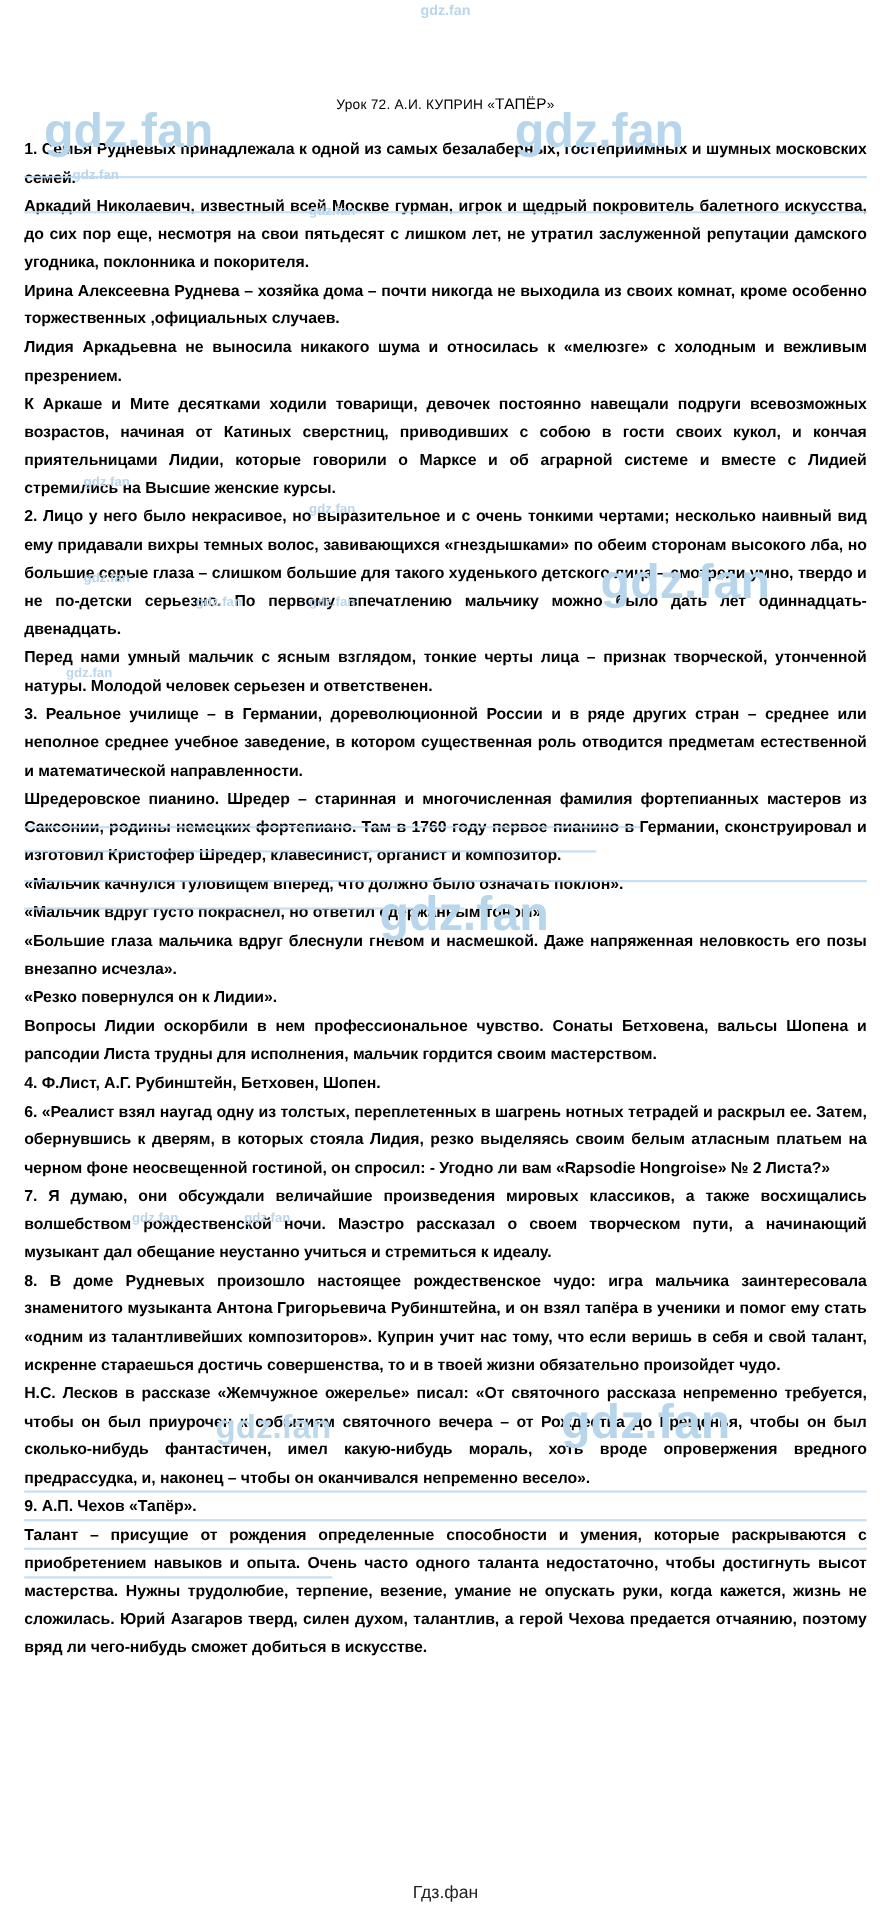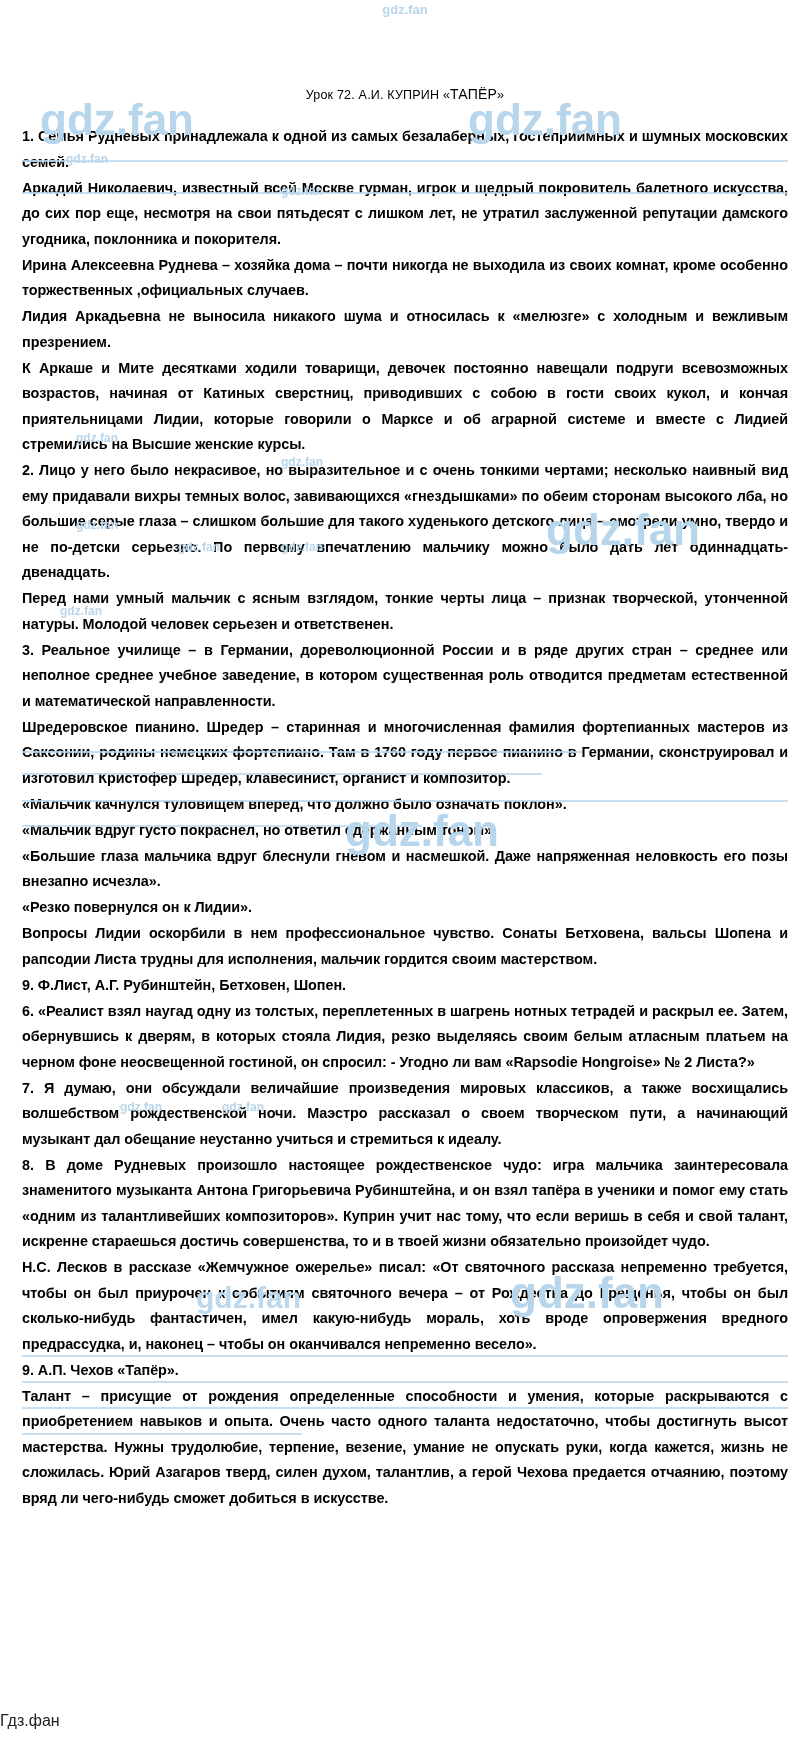--- a/index.html
+++ b/index.html
@@ -54,20 +54,21 @@
     text-align: justify;
     text-justify: inter-word;
     letter-spacing: -0.05px;
     font-weight: bold;
   }
   .footer {
     position: absolute;
     bottom: 22px;
     left: 0;
     width: 810px;
+    text-align: center;
     font-size: 16px;
     color: #222;
   }
   
   .wm {
     position: absolute;
     color: #bcd8ec;
     font-weight: bold;
     pointer-events: none;
     white-space: nowrap;
@@ -116,21 +117,21 @@
         <p class="para">К Аркаше и Мите десятками ходили товарищи, девочек постоянно навещали подруги всевозможных возрастов, начиная от Катиных сверстниц, приводивших с собою в гости своих кукол, и кончая приятельницами Лидии, которые говорили о Марксе и об аграрной системе и вместе с Лидией стремились на Высшие женские курсы.</p>
         <p class="para">2. Лицо у него было некрасивое, но выразительное и с очень тонкими чертами; несколько наивный вид ему придавали вихры темных волос, завивающихся «гнездышками» по обеим сторонам высокого лба, но большие серые глаза – слишком большие для такого худенького детского лица – смотрели умно, твердо и не по-детски серьезно. По первому впечатлению мальчику можно было дать лет одиннадцать-двенадцать.</p>
         <p class="para">Перед нами умный мальчик с ясным взглядом, тонкие черты лица – признак творческой, утонченной натуры. Молодой человек серьезен и ответственен.</p>
         <p class="para">3. Реальное училище – в Германии, дореволюционной России и в ряде других стран – среднее или неполное среднее учебное заведение, в котором существенная роль отводится предметам естественной и математической направленности.</p>
         <p class="para">Шредеровское пианино. Шредер – старинная и многочисленная фамилия фортепианных мастеров из Саксонии, родины немецких фортепиано. Там в 1760 году первое пианино в Германии, сконструировал и изготовил Кристофер Шредер, клавесинист, органист и композитор.</p>
         <p class="para">«Мальчик качнулся туловищем вперед, что должно было означать поклон».</p>
         <p class="para">«Мальчик вдруг густо покраснел, но ответил сдержанным тоном».</p>
         <p class="para">«Большие глаза мальчика вдруг блеснули гневом и насмешкой. Даже напряженная неловкость его позы внезапно исчезла».</p>
         <p class="para">«Резко повернулся он к Лидии».</p>
         <p class="para">Вопросы Лидии оскорбили в нем профессиональное чувство. Сонаты Бетховена, вальсы Шопена и рапсодии Листа трудны для исполнения, мальчик гордится своим мастерством.</p>
-        <p class="para">9. Ф.Лист, А.Г. Рубинштейн, Бетховен, Шопен.</p>
+        <p class="para">4. Ф.Лист, А.Г. Рубинштейн, Бетховен, Шопен.</p>
         <p class="para">6. «Реалист взял наугад одну из толстых, переплетенных в шагрень нотных тетрадей и раскрыл ее. Затем, обернувшись к дверям, в которых стояла Лидия, резко выделяясь своим белым атласным платьем на черном фоне неосвещенной гостиной, он спросил: - Угодно ли вам «Rapsodie Hongroise» № 2 Листа?»</p>
         <p class="para">7. Я думаю, они обсуждали величайшие произведения мировых классиков, а также восхищались волшебством рождественской ночи. Маэстро рассказал о своем творческом пути, а начинающий музыкант дал обещание неустанно учиться и стремиться к идеалу.</p>
         <p class="para">8. В доме Рудневых произошло настоящее рождественское чудо: игра мальчика заинтересовала знаменитого музыканта Антона Григорьевича Рубинштейна, и он взял тапёра в ученики и помог ему стать «одним из талантливейших композиторов». Куприн учит нас тому, что если веришь в себя и свой талант, искренне стараешься достичь совершенства, то и в твоей жизни обязательно произойдет чудо.</p>
         <p class="para">Н.С. Лесков в рассказе «Жемчужное ожерелье» писал: «От святочного рассказа непременно требуется, чтобы он был приурочен к событиям святочного вечера – от Рождества до Крещенья, чтобы он был сколько-нибудь фантастичен, имел какую-нибудь мораль, хоть вроде опровержения вредного предрассудка, и, наконец – чтобы он оканчивался непременно весело».</p>
         <p class="para">9. А.П. Чехов «Тапёр».</p>
         <p class="para">Талант – присущие от рождения определенные способности и умения, которые раскрываются с приобретением навыков и опыта. Очень часто одного таланта недостаточно, чтобы достигнуть высот мастерства. Нужны трудолюбие, терпение, везение, умание не опускать руки, когда кажется, жизнь не сложилась. Юрий Азагаров тверд, силен духом, талантлив, а герой Чехова предается отчаянию, поэтому вряд ли чего-нибудь сможет добиться в искусстве.</p>
       </div>
   </div>
 
   <div id="watermark-layer">

